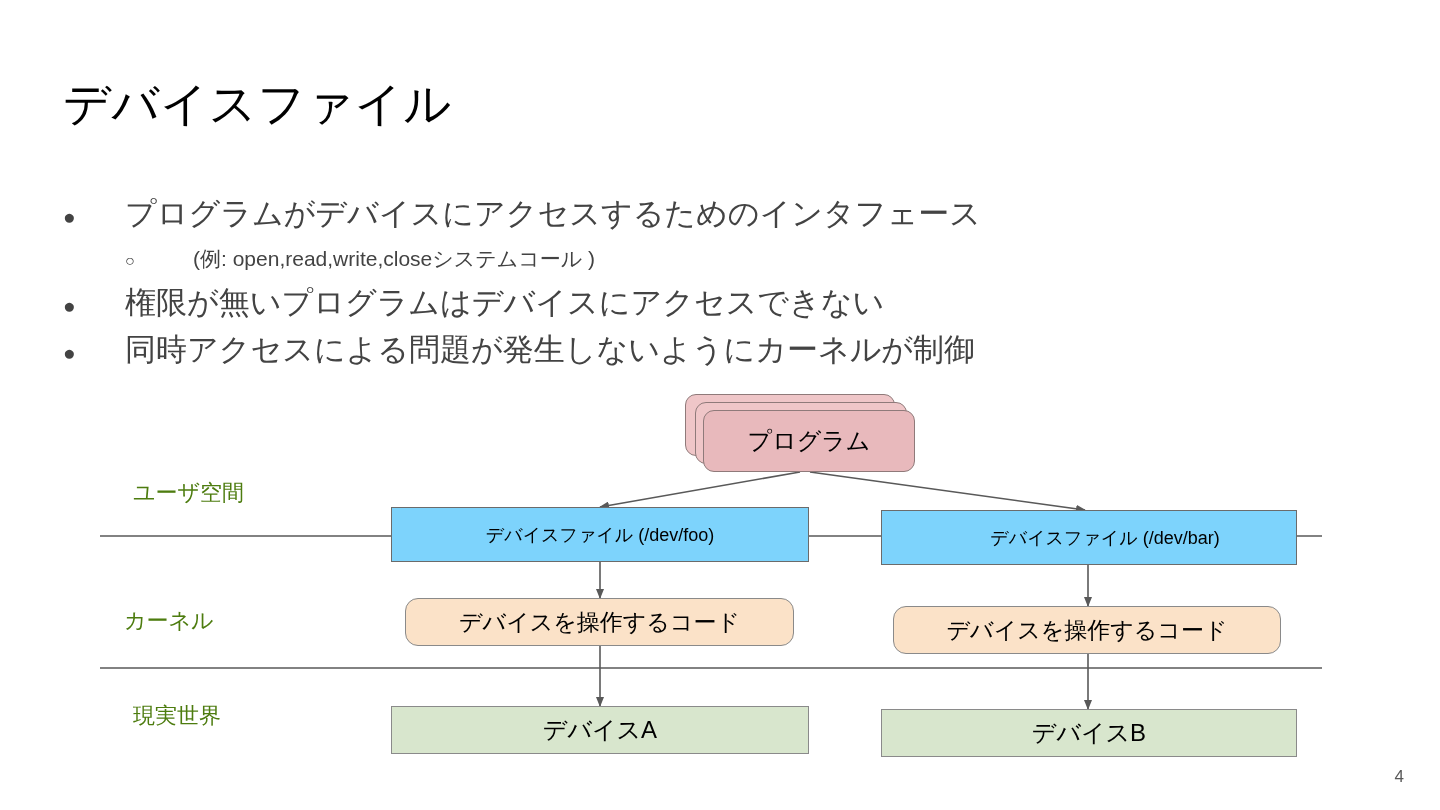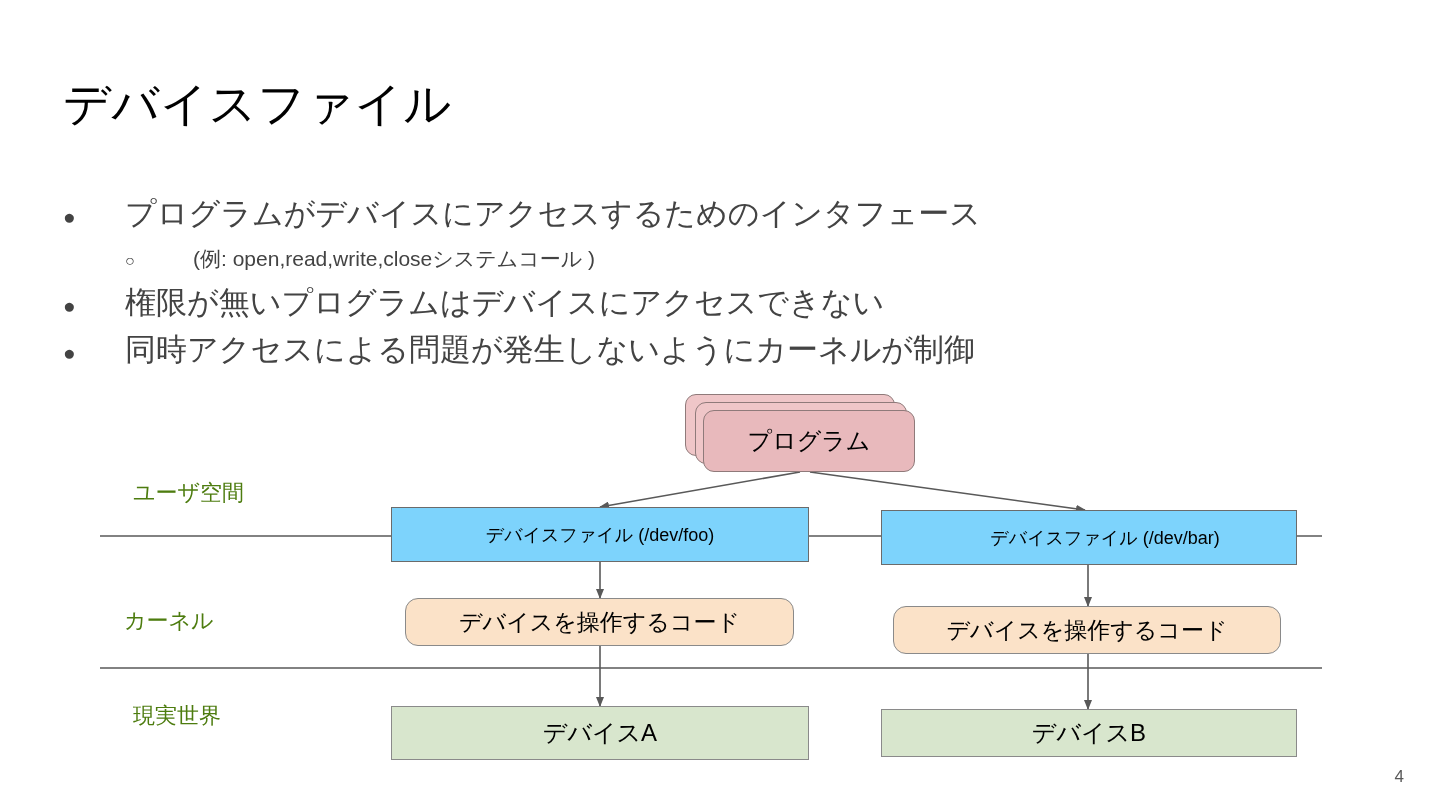--- a/index.html
+++ b/index.html
@@ -218,21 +218,21 @@
       <span>デバイスファイル (/dev/bar)</span>
     </div>
 
     <div class="node kcode" style="left:405px; top:218px; width:389px; height:48px;">
       <span>デバイスを操作するコード</span>
     </div>
     <div class="node kcode" style="left:893px; top:226px; width:388px; height:48px;">
       <span>デバイスを操作するコード</span>
     </div>
 
-    <div class="node device" style="left:391px; top:326px; width:418px; height:54px;">
+    <div class="node device" style="left:391px; top:326px; width:418px; height:48px;">
       <span>デバイスA</span>
     </div>
     <div class="node device" style="left:881px; top:329px; width:416px; height:48px;">
       <span>デバイスB</span>
     </div>
 
   </div>
 
   <div class="page-number">4</div>
 

